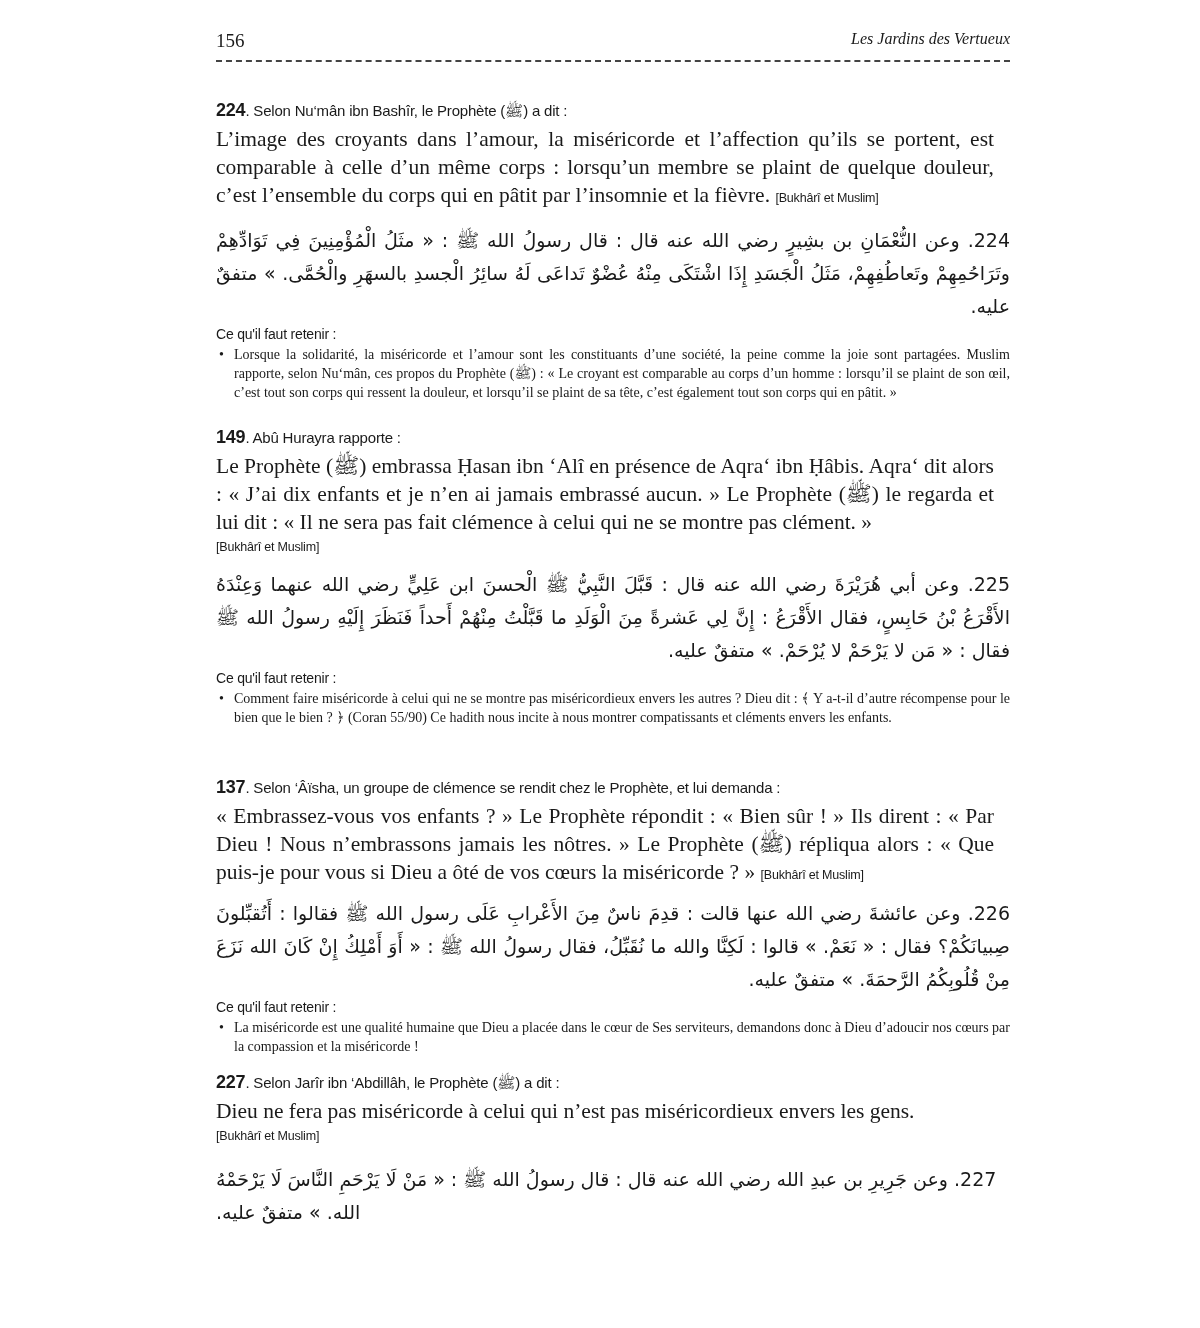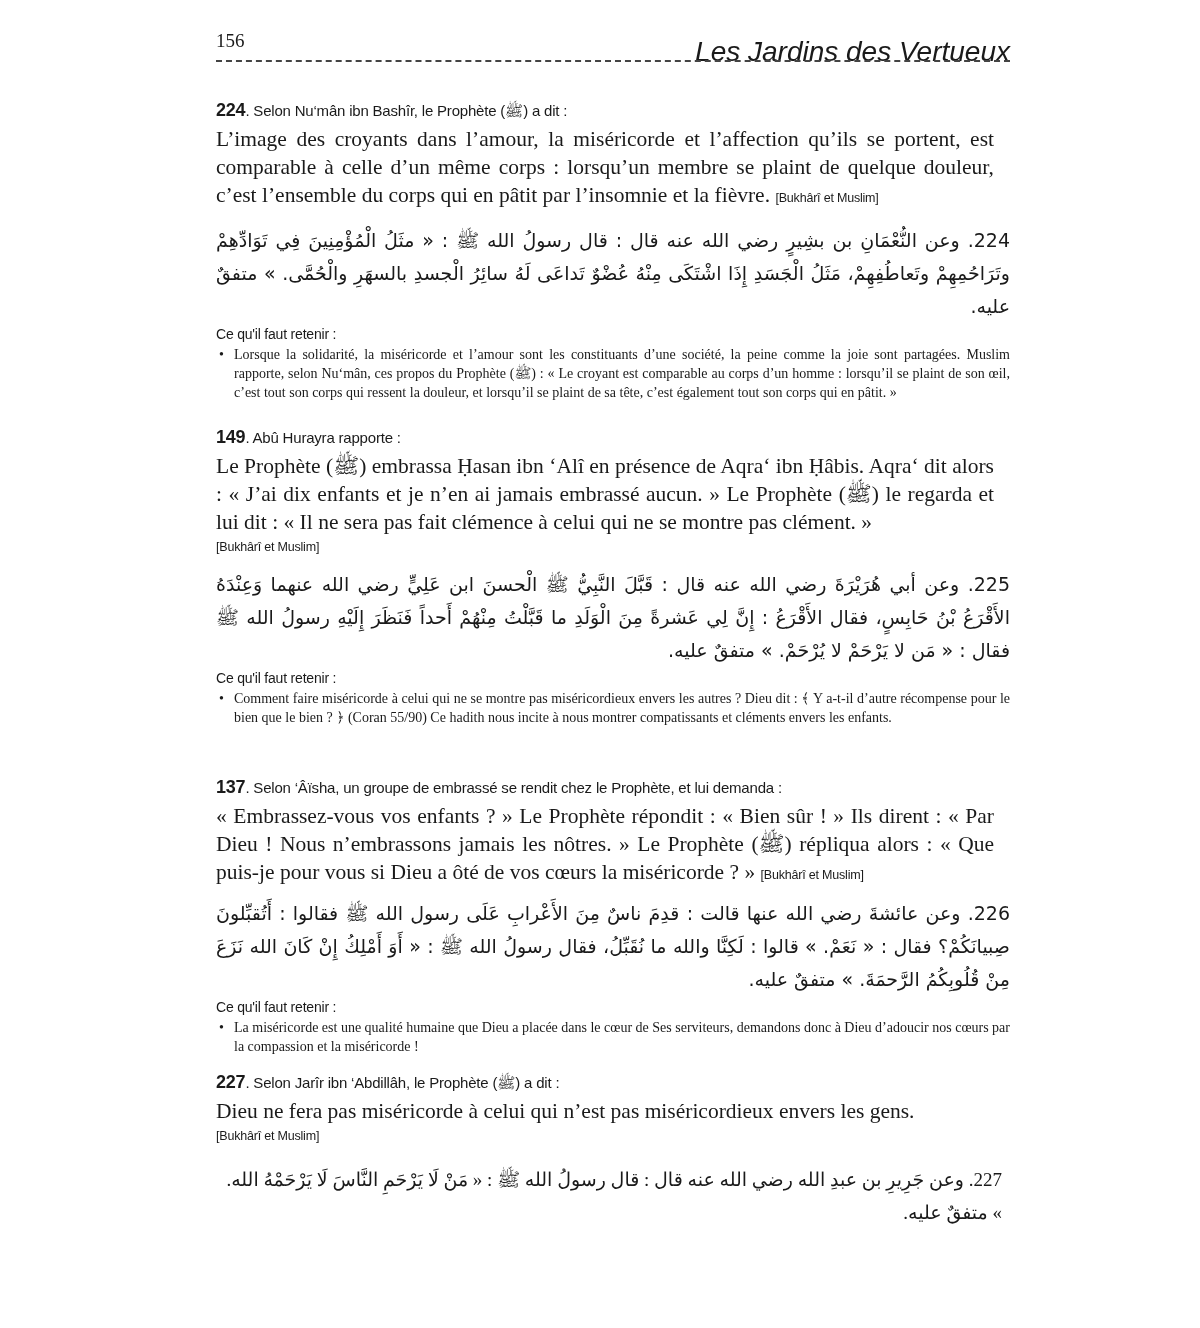--- a/index.html
+++ b/index.html
@@ -1,20 +1,20 @@
 <!DOCTYPE html>
 <html><head>
 <meta charset="utf-8">
 <style>
   html, body { margin:0; padding:0; background:#ffffff; }
   body { width:1200px; height:1328px; position:relative; overflow:hidden; color:#1a1a1a; }
   .page { position:absolute; left:216px; top:0; width:794px; }
   .header { position:absolute; left:0; top:28px; width:794px; height:30px; }
   .page-num { position:absolute; left:0; top:2px; font-family:"Liberation Serif", serif; font-size:19px; }
-  .running-title { position:absolute; right:0; top:8px; font-family:Liberation Sans, sans-serif; font-style:italic; font-size:28px; }
+  .running-title { position:absolute; right:0; top:2px; font-family:Liberation Serif, serif; font-style:italic; font-size:16px; }
   .rule { position:absolute; left:0; top:60px; width:794px; height:0; border-top:2px dashed #444; }
   .block { position:absolute; left:0; width:794px; }
   .intro { font-family:"Liberation Sans", sans-serif; font-size:15px; line-height:24px; letter-spacing:-0.2px; }
   .intro .num { font-weight:bold; font-size:18px; }
   .fr { font-family:"Liberation Serif", serif; font-size:21.5px; line-height:28px; text-align:justify; margin:2px 16px 0 0; }
   .src { font-family:"Liberation Sans", sans-serif; font-size:12.5px; letter-spacing:-0.2px; }
   .ar { font-family:"DejaVu Sans", sans-serif; font-size:19px; line-height:33px; direction:rtl; text-align:justify; }
   .retenir { font-family:"Liberation Sans", sans-serif; font-size:14px; line-height:18px; letter-spacing:-0.2px; }
   .bullet { position:relative; padding-left:18px; font-family:"Liberation Serif", serif; font-size:14px; line-height:19px; text-align:justify; margin-top:2px; }
   .bullet .dot { position:absolute; left:3px; top:0; }
@@ -41,27 +41,27 @@
   <div class="block" style="top:425px;">
     <div class="intro"><span class="num">149</span><span>. Abû Hurayra rapporte :</span></div>
     <p class="fr">Le Prophète (ﷺ) embrassa Ḥasan ibn ‘Alî en présence de Aqra‘ ibn Ḥâbis. Aqra‘ dit alors : « J’ai dix enfants et je n’en ai jamais embrassé aucun. » Le Prophète (ﷺ) le regarda et lui dit : « Il ne sera pas fait clémence à celui qui ne se montre pas clément. »</p>
     <div class="src" style="margin-top:4px;">[Bukhârî et Muslim]</div>
     <div class="ar" style="margin-top:14px;">225. وعن أبي هُرَيْرَةَ رضي الله عنه قال : قَبَّلَ النَّبِيُّ ﷺ الْحسنَ ابن عَلِيٍّ رضي الله عنهما وَعِنْدَهُ الأَقْرَعُ بْنُ حَابِسٍ، فقال الأَقْرَعُ : إِنَّ لِي عَشرةً مِنَ الْوَلَدِ ما قَبَّلْتُ مِنْهُمْ أَحداً فَنَظَرَ إِلَيْهِ رسولُ الله ﷺ فقال : « مَن لا يَرْحَمْ لا يُرْحَمْ. » متفقٌ عليه.</div>
     <div class="retenir" style="margin-top:2px;">Ce qu'il faut retenir :</div>
     <div class="bullet"><span class="dot">•</span><span>Comment faire miséricorde à celui qui ne se montre pas miséricordieux envers les autres ? Dieu dit : ﴾ Y a-t-il d’autre récompense pour le bien que le bien ? ﴿ (Coran 55/90) Ce hadith nous incite à nous montrer compatissants et cléments envers les enfants.</span></div>
   </div>
 
   <div class="block" style="top:775px;">
-    <div class="intro"><span class="num">137</span><span>. Selon ‘Âïsha, un groupe de embrassé se rendit chez le Prophète, et lui demanda :</span></div>
+    <div class="intro"><span class="num">137</span><span>. Selon ‘Âïsha, un groupe de clémence se rendit chez le Prophète, et lui demanda :</span></div>
     <p class="fr"><span>« Embrassez-vous vos enfants ? » Le Prophète répondit : « Bien sûr ! » Ils dirent : « Par Dieu ! Nous n’embrassons jamais les nôtres. » Le Prophète (ﷺ) répliqua alors : « Que puis-je pour vous si Dieu a ôté de vos cœurs la miséricorde ? »</span> <span class="src">[Bukhârî et Muslim]</span></p>
     <div class="ar" style="margin-top:8px;">226. وعن عائشةَ رضي الله عنها قالت : قدِمَ ناسٌ مِنَ الأَعْرابِ عَلَى رسول الله ﷺ فقالوا : أَتُقبِّلونَ صِبيانَكُمْ؟ فقال : « نَعَمْ. » قالوا : لَكِنَّا والله ما نُقَبِّلُ، فقال رسولُ الله ﷺ : « أَوَ أَمْلِكُ إِنْ كَانَ الله نَزَعَ مِنْ قُلُوبِكُمُ الرَّحمَةَ. » متفقٌ عليه.</div>
     <div class="retenir" style="margin-top:2px;">Ce qu'il faut retenir :</div>
     <div class="bullet"><span class="dot">•</span><span>La miséricorde est une qualité humaine que Dieu a placée dans le cœur de Ses serviteurs, demandons donc à Dieu d’adoucir nos cœurs par la compassion et la miséricorde !</span></div>
   </div>
 
   <div class="block" style="top:1070px;">
     <div class="intro"><span class="num">227</span><span>. Selon Jarîr ibn ‘Abdillâh, le Prophète (ﷺ) a dit :</span></div>
     <p class="fr">Dieu ne fera pas miséricorde à celui qui n’est pas miséricordieux envers les gens.</p>
     <div class="src" style="margin-top:4px;">[Bukhârî et Muslim]</div>
-    <div class="ar" style="margin-top:20px; text-align:right; padding-right:8px;font-family:Liberation Serif, serif;">227. وعن جَرِيرِ بن عبدِ الله رضي الله عنه قال : قال رسولُ الله ﷺ : « مَنْ لَا يَرْحَمِ النَّاسَ لَا يَرْحَمْهُ الله. » متفقٌ عليه.</div>
+    <div class="ar" style="margin-top:20px; text-align:left; padding-right:8px;">227. وعن جَرِيرِ بن عبدِ الله رضي الله عنه قال : قال رسولُ الله ﷺ : « مَنْ لَا يَرْحَمِ النَّاسَ لَا يَرْحَمْهُ الله. » متفقٌ عليه.</div>
   </div>
 
 </div>
 
 </body></html>

